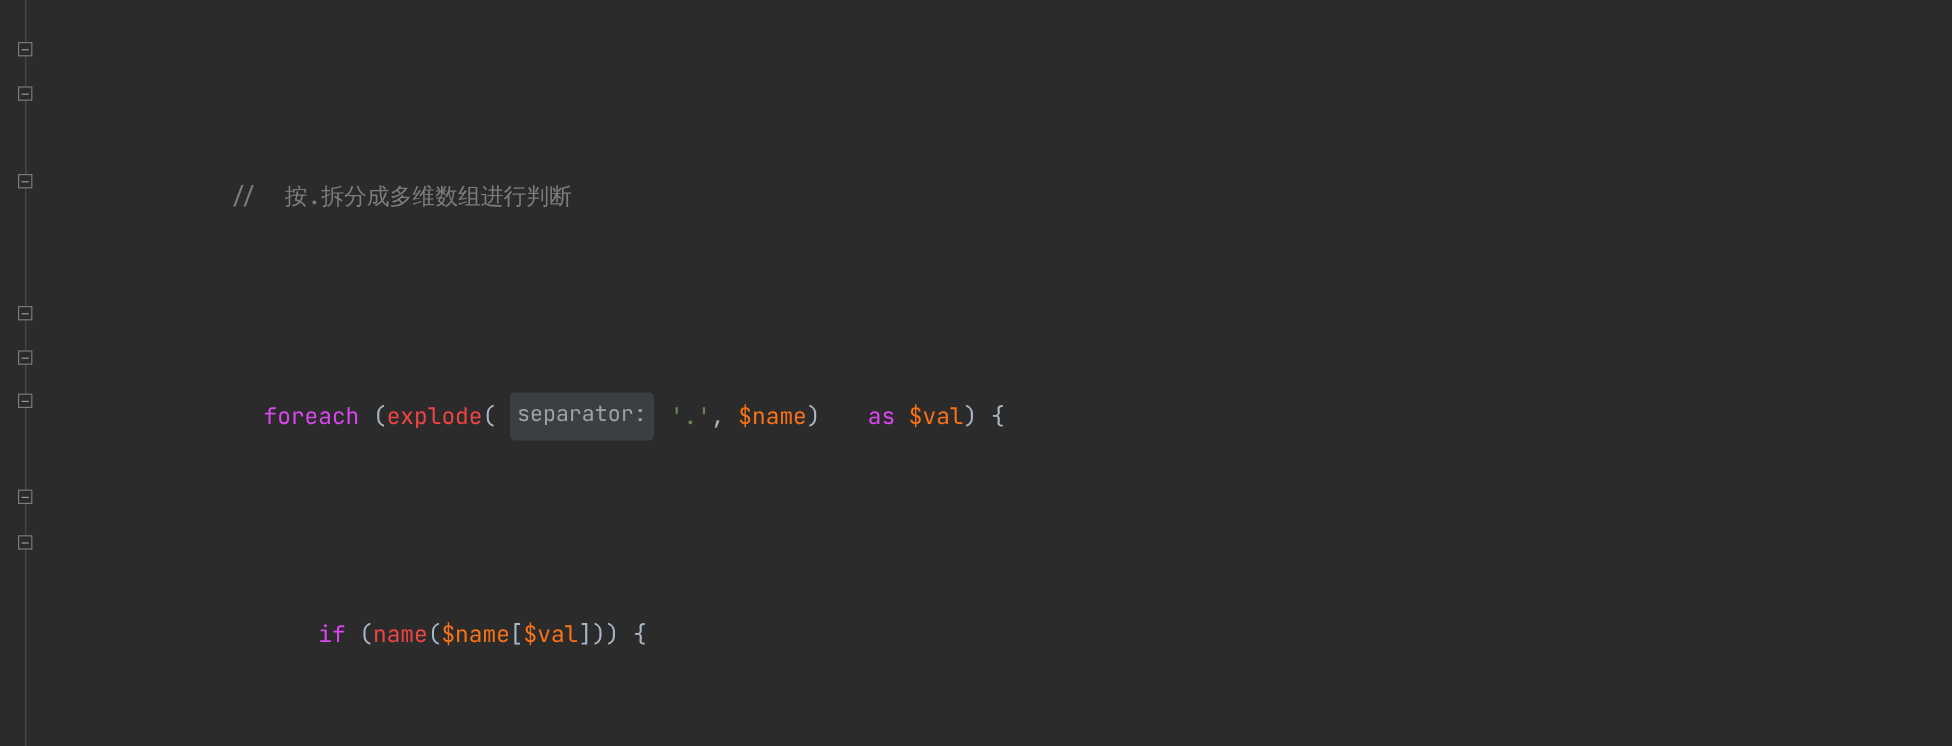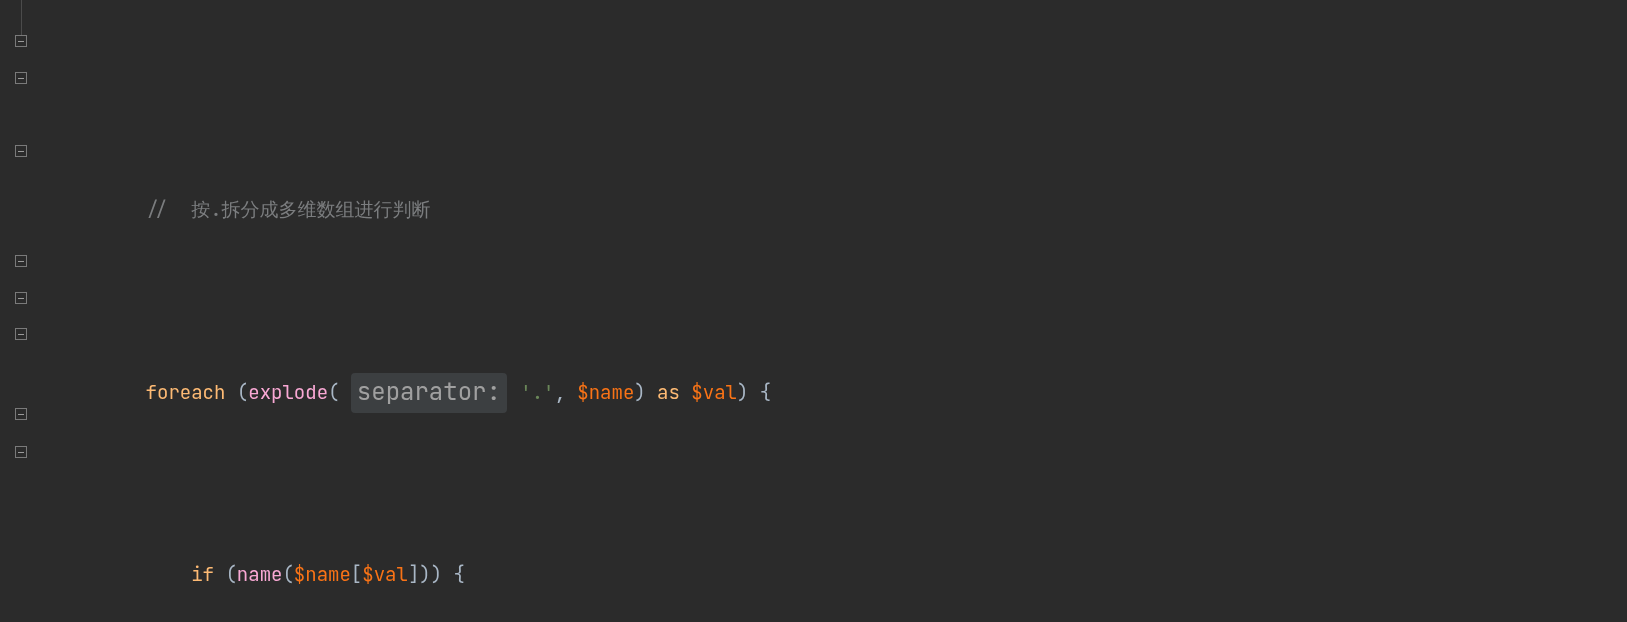--- a/index.html
+++ b/index.html
@@ -11,21 +11,20 @@
     font-family: "JetBrains Mono", "Fira Code", Menlo, Consolas, monospace;
     font-size: 19px;
     line-height: 36.5px;
     overflow: hidden;
     color: #a9b7c6;
   }
   .editor {
     display: flex;
     width: 100%;
     height: 100%;
-    flex-direction: column;
   }
   .gutter {
     position: relative;
     width: 46px;
     flex: 0 0 46px;
     background: #2b2b2b;
     border-right: 0px solid #2b2b2b;
   }
   .gutter-line {
     position: absolute;
@@ -61,32 +60,32 @@
     flex: 1;
     overflow: hidden;
   }
   .row {
     height: 36.5px;
     display: flex;
     align-items: center;
   }
   
   .c-comment { color: #7b7d7f; }
-  .c-kw { color: #fdba74; }
-  .c-fn2 { color: #f9a8d4; }
+  .c-kw { color: #d946ef; margin-left: 28px; }
+  .c-fn2 { color: #ef4444; }
   .c-var { color: #f97316; }
   .c-str { color: #6a8759; }
   .c-punct { color: #a9b7c6; }
   .hintbox {
     background: #3c3f41;
     color: #a0a0a0;
     border-radius: 4px;
     padding: 1px 6px 2px 6px;
     font-style: normal;
-    font-size: 24px;
+    font-size: 18px;
     margin-right: 2px;
   } 
   .ind { white-space: pre; }
 </style>
 </head>
 <body>
 
 <div class="editor">
   <div class="gutter">
     <div class="gutter-line"></div>

